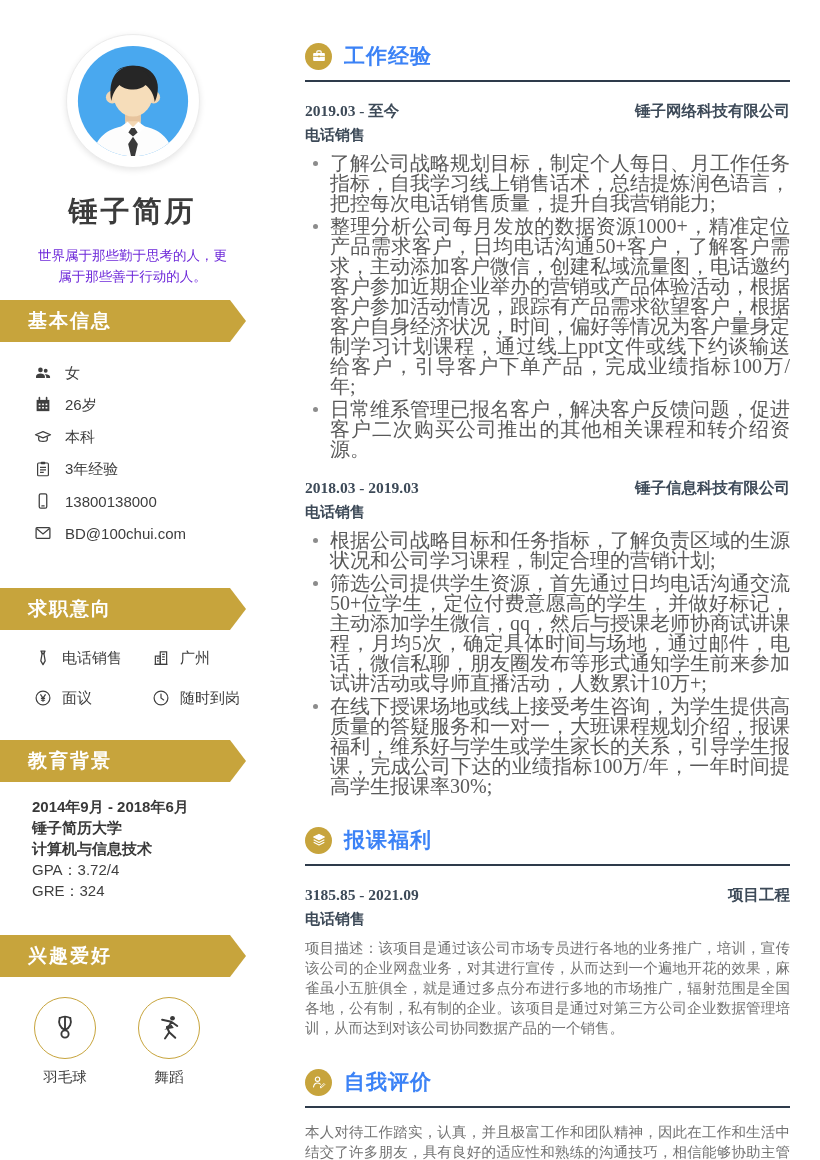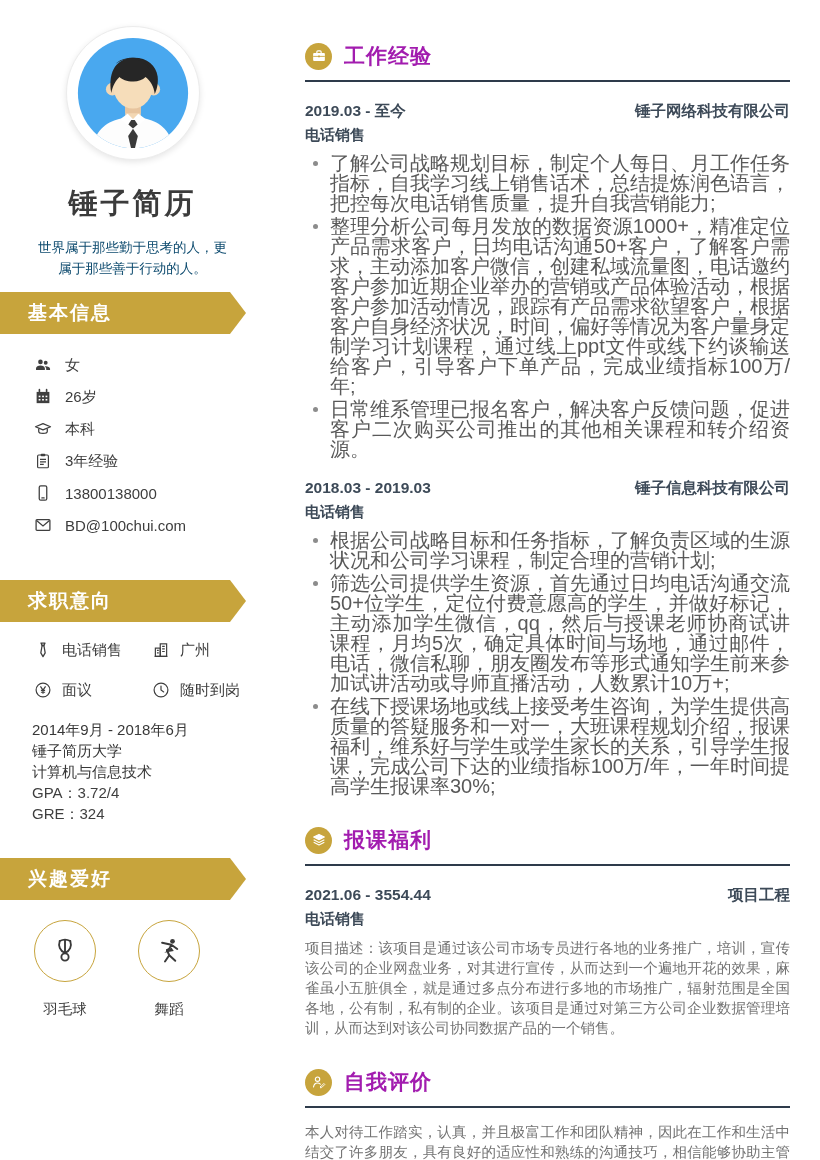--- a/index.html
+++ b/index.html
@@ -3,29 +3,29 @@
 <meta charset="utf-8">
 <style>
   html,body{margin:0;padding:0;}
   body{
     width:820px;height:1160px;overflow:hidden;background:#ffffff;
     font-family:"Liberation Sans","DejaVu Sans",sans-serif;color:#3f3f3f;
   }
   .page{display:flex;width:820px;height:1160px;}
 
   
-  .sidebar{flex:0 0 265px;width:265px;padding-top:26px;box-sizing:border-box;}
+  .sidebar{flex:0 0 265px;width:265px;padding-top:34px;box-sizing:border-box;}
   .avatar-wrap{
     width:132px;height:132px;border-radius:50%;margin:0 auto;background:#fff;
     border:1px solid #ececec;box-shadow:0 2px 6px rgba(0,0,0,.10);
     display:flex;align-items:center;justify-content:center;
   }
   .avatar-wrap svg{width:116px;height:116px;display:block;}
   .name{margin-top:24px;text-align:center;font-size:29px;font-weight:600;color:#3b3b3b;letter-spacing:3px;}
-  .tagline{margin-top:13px;text-align:center;font-size:13.5px;color:#0c4a6e;line-height:21px;}
+  .tagline{margin-top:13px;text-align:center;font-size:13.5px;color:#6d28d9;line-height:21px;}
 
   .banner{
     width:246px;box-sizing:border-box;background:var(--gold);color:#fff;
     font-size:19px;font-weight:700;letter-spacing:2px;
     padding:8px 0 8px 28px;line-height:26px;
     clip-path:polygon(0 0,calc(100% - 16px) 0,100% 50%,calc(100% - 16px) 100%,0 100%);
   }
   .banner.b1{margin-top:13px;}
   .banner.b2{margin-top:39px;}
   .banner.b3{margin-top:27px;}
@@ -34,43 +34,43 @@
   .info-list{padding:15px 0 0 34px;}
   .info-row{display:flex;align-items:center;height:32px;font-size:15px;color:#3d3d3d;}
   .ic{width:18px;height:18px;margin-right:13px;color:#3f3f3f;flex:0 0 18px;display:flex;align-items:center;justify-content:center;}
   .ic svg{width:18px;height:18px;display:block;}
 
   .intent-grid{padding:13px 0 0 34px;display:grid;grid-template-columns:118px auto;row-gap:10px;}
   .intent-cell{display:flex;align-items:center;height:30px;font-size:15px;color:#3d3d3d;}
   .intent-cell .ic{margin-right:10px;}
 
   .edu{padding:14px 0 0 32px;font-size:15px;line-height:21px;color:#3f3f3f;}
-  .edu .b{font-weight:400;color:#383838;}
+  .edu .b{font-weight:700;color:#383838;}
 
   .interests{padding:20px 0 0 34px;display:flex;gap:42px;}
   .interest{text-align:center;}
   .interest-circle{
     width:60px;height:60px;border-radius:50%;border:1.5px solid var(--gold);
     display:flex;align-items:center;justify-content:center;margin:0 auto;color:#3a3a3a;
   }
   .interest-circle svg{width:30px;height:30px;}
-  .interest-label{margin-top:18px;font-size:14.5px;color:#3d3d3d;}
+  .interest-label{margin-top:9px;font-size:14.5px;color:#3d3d3d;}
 
   
   .main{flex:1;padding:42px 30px 0 40px;box-sizing:border-box;}
   .sec-header{display:flex;align-items:center;gap:12px;}
   .sec-icon{
     width:27px;height:27px;border-radius:50%;background:var(--gold);
     display:flex;align-items:center;justify-content:center;flex:0 0 27px;
   }
   .sec-icon svg{width:16px;height:16px;display:block;}
-  .sec-title{font-size:21px;font-weight:700;color:#a21caf;letter-spacing:1px;margin:0;}
+  .sec-title{font-size:21px;font-weight:700;color:#3b82f6;letter-spacing:1px;margin:0;}
   .sec-underline{height:2px;background:#2e3b4b;margin-top:10px;}
 
-  .job{margin-top:18px;}
+  .job{margin-top:18px;font-family:Liberation Serif, serif;}
   .job-meta{display:flex;justify-content:space-between;align-items:baseline;
     font-weight:700;color:#3d4a58;font-size:15.5px;line-height:21px;}
   .job-role{font-weight:700;color:#3d4a58;font-size:15px;line-height:20px;margin-top:4px;}
   ul.bullets{list-style:none;margin:8px 0 0 0;padding:0;}
   ul.bullets li{
     position:relative;padding-left:25px;margin-bottom:3px;
     font-size:20px;line-height:20px;color:#595959;text-align:justify;
   }
   ul.bullets li::before{
     content:"";position:absolute;left:8px;top:8px;width:5px;height:5px;border-radius:50%;background:#8c8c8c;
@@ -218,20 +218,21 @@
         <span class="ic">
           <svg viewBox="0 0 24 24" fill="none" stroke="currentColor" stroke-width="1.6" stroke-linecap="round">
               <circle cx="12" cy="12" r="9.2"></circle>
               <path d="M12 6.8V12l3.6 2.6"></path>
             </svg>
         </span>
         <span>随时到岗</span>
       </div>
     </div>
 
+    <div class="banner b3">教育背景</div>
     <div class="edu">
       <div class="b">2014年9月 - 2018年6月</div>
       <div class="b">锤子简历大学</div>
       <div class="b">计算机与信息技术</div>
       <div>GPA：3.72/4</div>
       <div>GRE：324</div>
     </div>
 
     <div class="banner b4">兴趣爱好</div>
     <div class="interests">
@@ -310,21 +311,21 @@
               <path d="M4 11.6l8 4 8-4"></path>
               <path d="M4 15.4l8 4 8-4"></path>
             </svg>
         </span>
         <h2 class="sec-title">报课福利</h2>
       </div>
       <div class="sec-underline"></div>
 
       <div class="job">
         <div class="job-meta">
-          <span>2021.06 - 3554.44</span>
+          <span>3185.85 - 2021.09</span>
           <span>项目工程</span>
         </div>
         <div class="job-role">电话销售</div>
         <p class="para">项目描述：该项目是通过该公司市场专员进行各地的业务推广，培训，宣传该公司的企业网盘业务，对其进行宣传，从而达到一个遍地开花的效果，麻雀虽小五脏俱全，就是通过多点分布进行多地的市场推广，辐射范围是全国各地，公有制，私有制的企业。该项目是通过对第三方公司企业数据管理培训，从而达到对该公司协同数据产品的一个销售。</p>
       </div>
     </section>
 
     <section class="section">
       <div class="sec-header">
         <span class="sec-icon">

